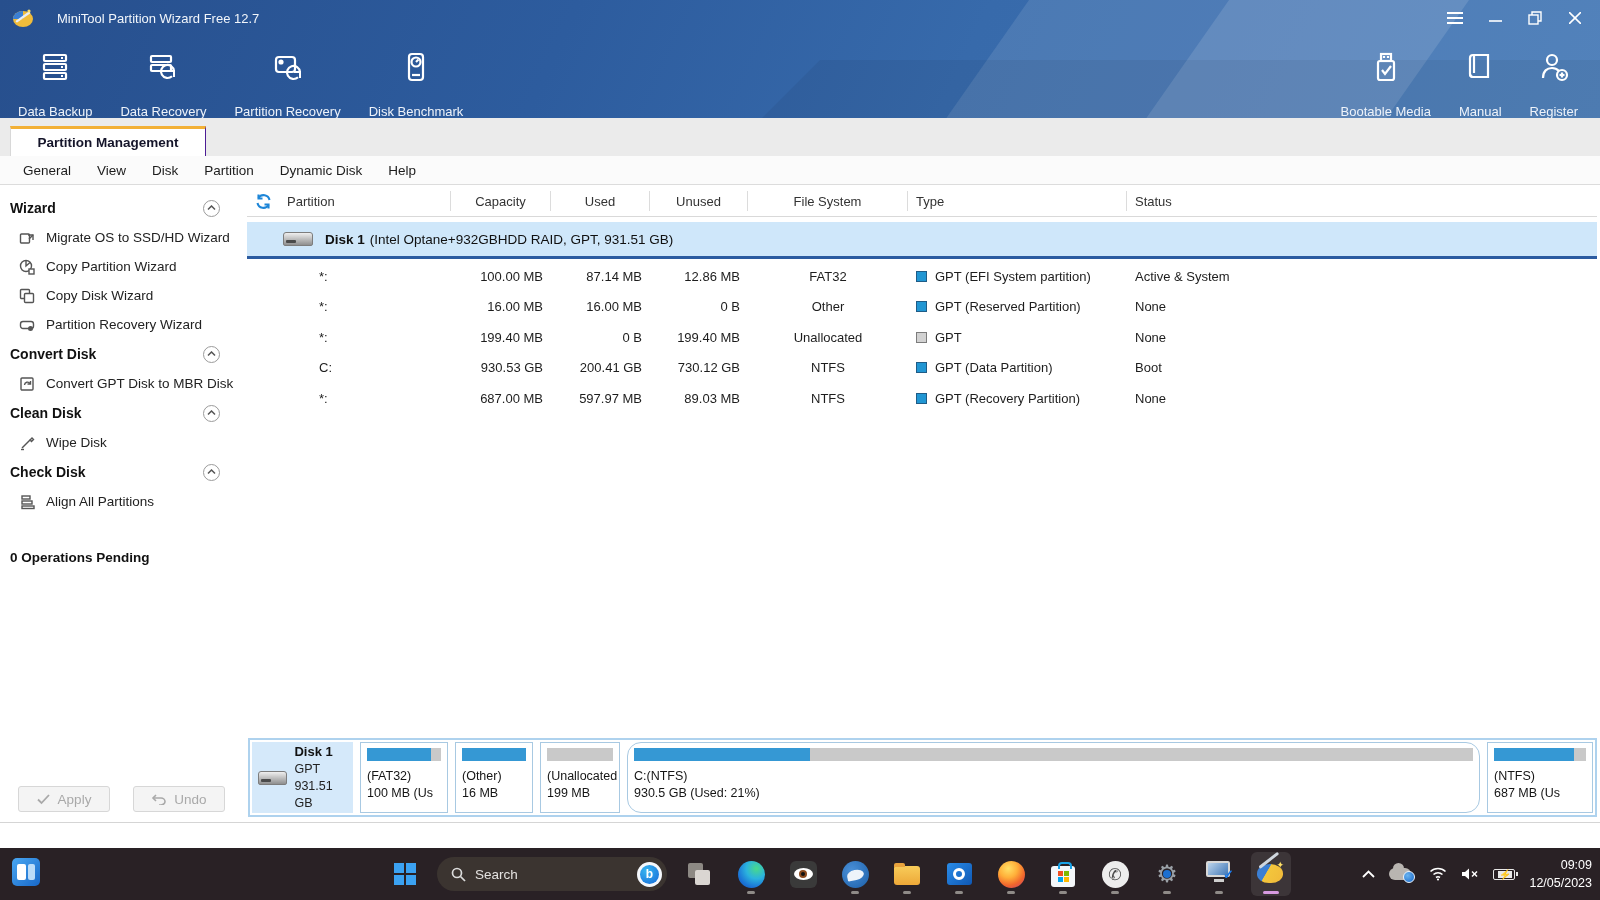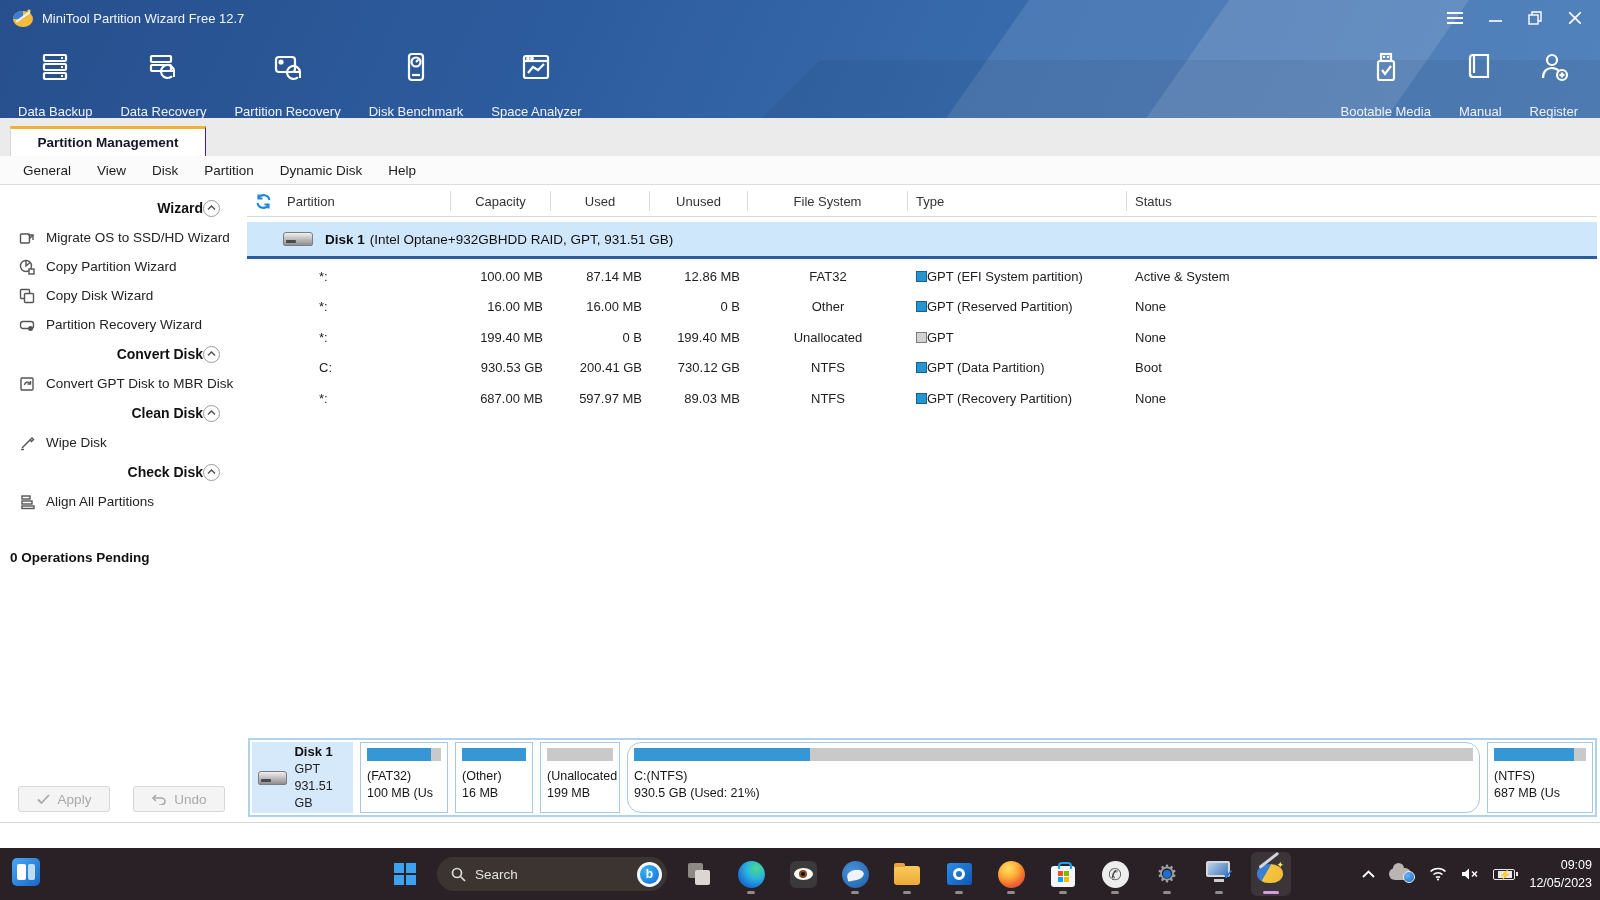--- a/index.html
+++ b/index.html
@@ -12,21 +12,21 @@
     background:linear-gradient(115deg,#274f8d 0%, #2d5c9e 35%, #376aab 60%, #3f74b4 100%); overflow:hidden; }
   .header .band1 { position:absolute; left:980px; top:-40px; width:760px; height:220px;
     background:rgba(255,255,255,0.10); transform:skewX(-35deg); }
   .header .band2 { position:absolute; left:1180px; top:-40px; width:240px; height:220px;
     background:rgba(255,255,255,0.12); transform:skewX(-35deg); }
   .header .band3 { position:absolute; left:760px; top:60px; width:900px; height:120px;
     background:rgba(0,0,0,0.05); transform:skewX(-45deg); }
 
   .titlebar { position:absolute; left:0; top:0; width:1600px; height:36px; display:flex; align-items:center; }
   .app-logo { width:22px; height:22px; margin-left:12px; position:relative; }
-  .title-text { color:#f2f6fb; font-size:13px; margin-left:8px; }
+  .title-text { color:#f2f6fb; font-size:13px; margin-left:23px; }
   .win-controls { position:absolute; right:10px; top:0; height:36px; display:flex; align-items:center; gap:10px; }
   .win-btn { width:30px; height:28px; display:flex; align-items:center; justify-content:center; cursor:default; }
 
   .toolbar { position:absolute; left:0; top:36px; width:1600px; height:82px; display:flex; align-items:flex-start; }
   .tb-left { display:flex; margin-left:4px; }
   .tb-right { display:flex; margin-left:auto; margin-right:8px; }
   .tb-btn { display:flex; flex-direction:column; align-items:center; padding:14px 14px 0 14px; }
   .tb-btn .tb-icon { height:34px; display:flex; align-items:center; justify-content:center; }
   .tb-btn .tb-label { color:#eef3fa; font-size:13px; margin-top:20px; white-space:nowrap; }
 
@@ -35,21 +35,21 @@
   .tab-active { position:absolute; left:10px; bottom:0; width:196px; height:30px; background:#fff;
     border-top:3px solid var(--accent-orange,#f2b036); border-left:1px solid #d8d8d8; border-right:1px solid #4c1d95;
     display:flex; align-items:center; justify-content:center; font-size:13.5px; font-weight:bold; color:#15152a; }
 
   
   .menubar { position:absolute; left:0; top:156px; width:1600px; height:29px; background:#fbfbfb;
     border-bottom:1px solid #dcdcdc; display:flex; align-items:center; padding-left:10px; }
   .menu-item { font-size:13.5px; color:#1c1c1c; padding:0 13px; height:100%; display:flex; align-items:center; }
 
   
-  .sidebar { position:absolute; left:0; top:185px; width:274px; height:637px; background:#fff; border-right:1px solid #dcdcdc;text-align:right; }
+  .sidebar { position:absolute; left:0; top:185px; width:274px; height:637px; background:#fff; border-right:1px solid #dcdcdc; }
   .side-scrollwrap { position:absolute; left:0; top:8px; width:228px; }
   .side-section-header { display:flex; align-items:center; height:30px; padding:0 8px 0 10px; }
   .side-section-title { font-weight:bold; font-size:14px; color:#111; flex:1; }
   .collapse-btn { width:17px; height:17px; border:1px solid #9b9b9b; border-radius:50%; display:flex; align-items:center; justify-content:center; }
   .side-item { display:flex; align-items:center; height:29px; padding-left:18px; gap:11px; cursor:default; }
   .side-item .s-icon { width:17px; height:17px; flex:0 0 17px; display:flex; align-items:center; justify-content:center; }
   .side-item .s-label { font-size:13.5px; color:#222; white-space:nowrap; }
   .pending { position:absolute; left:10px; top:365px; font-weight:bold; font-size:13.5px; color:#111; }
 
   .side-scrollbar { position:absolute; right:3px; top:10px; width:13px; height:350px; background:#f2f2f2; }
@@ -75,21 +75,21 @@
   .disk-row .drive-ic { margin-left:36px; }
   .disk-row .d-name { font-weight:bold; font-size:13.5px; color:#101010; margin-left:12px; }
   .disk-row .d-info { font-size:13.5px; color:#101010; margin-left:5px; }
   .disk-underline { position:absolute; left:0; top:71px; width:1350px; height:3px; background:var(--selection-line,#2b5ba0); }
 
   .rows { position:absolute; left:0; top:76px; width:1350px; }
   .trow { display:flex; align-items:center; height:30.5px; font-size:13px; color:#1d1d1d; }
   .td { padding:0 8px; white-space:nowrap; }
   .t-part{width:172px; padding-left:40px;} .t-cap{width:100px; text-align:right;}
   .t-used{width:99px; text-align:right;} .t-unused{width:98px; text-align:right;}
-  .t-fs{width:160px; text-align:center;} .t-type{width:219px; display:flex; align-items:center; }
+  .t-fs{width:160px; text-align:center;} .t-type{width:219px; display:flex; align-items:center; gap:8px;}
   .t-status{flex:1;}
   .t-lead { width:32px; }
   .type-sq { width:11px; height:11px; border:1px solid #1f5c87; background:var(--type-blue,#2196d3); flex:0 0 11px; }
   .type-sq.gray { background:#d2d2d2; border-color:#7c7c7c; }
 
   
   .diskmap { position:absolute; left:1px; top:553px; width:1349px; height:79px; border:2px solid #aed2ee; background:#fff;
     display:flex; padding:2px; gap:7px; }
   .dm-diskinfo { width:101px; background:#d5e9fa; display:flex; align-items:center; padding-left:6px; gap:7px; flex:0 0 101px; }
   .dm-disk-text { display:flex; flex-direction:column; line-height:1.35; }
@@ -264,32 +264,20 @@
           <div class="tb-icon">
             <svg width="32" height="32" viewBox="0 0 32 32" fill="none" stroke="#fff" stroke-width="2.2">
                 <rect x="9" y="3" width="14" height="26" rx="3"></rect>
                 <circle cx="16" cy="11" r="4.5"></circle>
                 <line x1="16" y1="11" x2="18.5" y2="8.5"></line>
                 <line x1="12" y1="24" x2="20" y2="24"></line>
               </svg>
           </div>
           <span class="tb-label">Disk Benchmark</span>
         </div>
-        <div class="tb-btn">
-          <div class="tb-icon">
-            <svg width="32" height="32" viewBox="0 0 32 32" fill="none" stroke="#fff" stroke-width="2.2">
-                <rect x="4" y="5" width="24" height="22" rx="2"></rect>
-                <line x1="4" y1="10" x2="28" y2="10"></line>
-                <circle cx="8" cy="7.5" r="0.8" fill="#fff"></circle>
-                <circle cx="12" cy="7.5" r="0.8" fill="#fff"></circle>
-                <polyline points="8,22 13,16 18,19 24,13"></polyline>
-              </svg>
-          </div>
-          <span class="tb-label">Space Analyzer</span>
-        </div>
       </div>
       <div class="tb-right">
         <div class="tb-btn">
           <div class="tb-icon">
             <svg width="32" height="32" viewBox="0 0 32 32" fill="none" stroke="#fff" stroke-width="2.2">
                 <rect x="11" y="3" width="10" height="7"></rect>
                 <line x1="14" y1="5" x2="14" y2="7"></line>
                 <line x1="18" y1="5" x2="18" y2="7"></line>
                 <rect x="8" y="10" width="16" height="19" rx="2"></rect>
                 <polyline points="12,19 15,23 21,15"></polyline>

